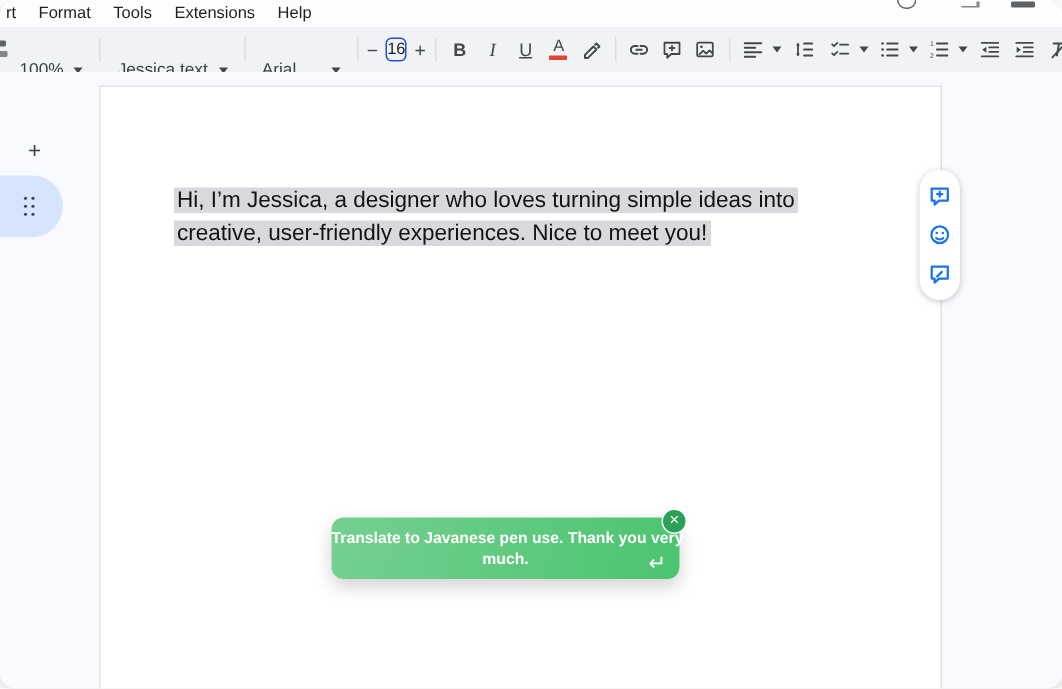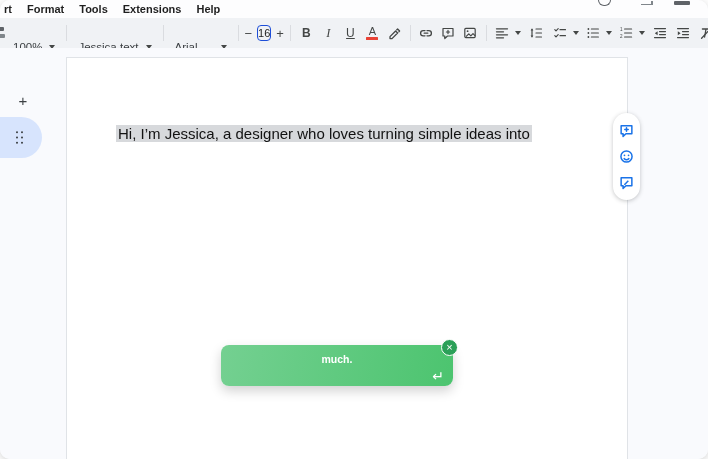--- a/index.html
+++ b/index.html
@@ -16,21 +16,21 @@
   }
 
   
   .menubar {
     position: relative;
     height: 18px;
     background: #fdfdfe;
     display: flex; align-items: center;
     gap: 13px;
     padding-left: 3px;
-    font-size: 11px; color: #1f1f1f; font-weight: bold;
+    font-size: 11px; color: #1f1f1f;
   }
   .menu-item { cursor: default; padding: 0 1px; }
   .frag { position: absolute; }
   .arc-frag { left: 598px; top: 0; width: 13px; height: 6px;
     border: 1.6px solid #5f6368; border-top: none;
     border-radius: 0 0 9px 9px; }
   .line-frag { left: 641px; top: 3px; width: 12px; height: 2px;
     border-bottom: 1.6px solid #80868b; }
   .line-frag::after { content:""; position:absolute; right:0; top:-2px;
     width: 2px; height: 3px; background: #80868b; }
@@ -263,20 +263,21 @@
         <path d="M2.6 12.2 11.6 2.6"></path>
       </svg>
     </span>
   </div>
 
   <div class="canvas">
 
     <div class="page">
       <div class="para">
         <div><span class="hl">Hi, I’m Jessica, a designer who loves turning simple ideas into</span></div>
+        <div><span class="hl">creative, user-friendly experiences. Nice to meet you!</span></div>
       </div>
     </div>
 
     <div class="plus-gutter">+</div>
 
     <div class="drag-pill">
       <svg width="9" height="15" viewBox="0 0 9 15">
         <circle cx="2" cy="2.2" r="1.05" fill="#41464b"></circle>
           <circle cx="7" cy="2.2" r="1.05" fill="#41464b"></circle>
         <circle cx="2" cy="7.5" r="1.05" fill="#41464b"></circle>
@@ -303,19 +304,20 @@
       </span>
       <span class="side-btn">
         <svg width="15" height="15" viewBox="0 0 14 14" fill="none" stroke="#1a73e8" stroke-width="1.4" stroke-linejoin="round">
           <path d="M2 2.5h10v7.5H6.5L3.8 12.5V10H2Z"></path>
           <path d="M4.8 8.3l3.4-3.4 1 1-3.4 3.4h-1z" fill="#1a73e8" stroke="none"></path>
         </svg>
       </span>
     </div>
 
     <div class="toast">
+      <span class="toast-line">Translate to Javanese pen use. Thank you very</span>
       <span class="toast-line">much.</span>
       <span class="toast-close">×</span>
       <span class="toast-enter">↵</span>
     </div>
 
   </div>
 </div>
 
 </body></html>

